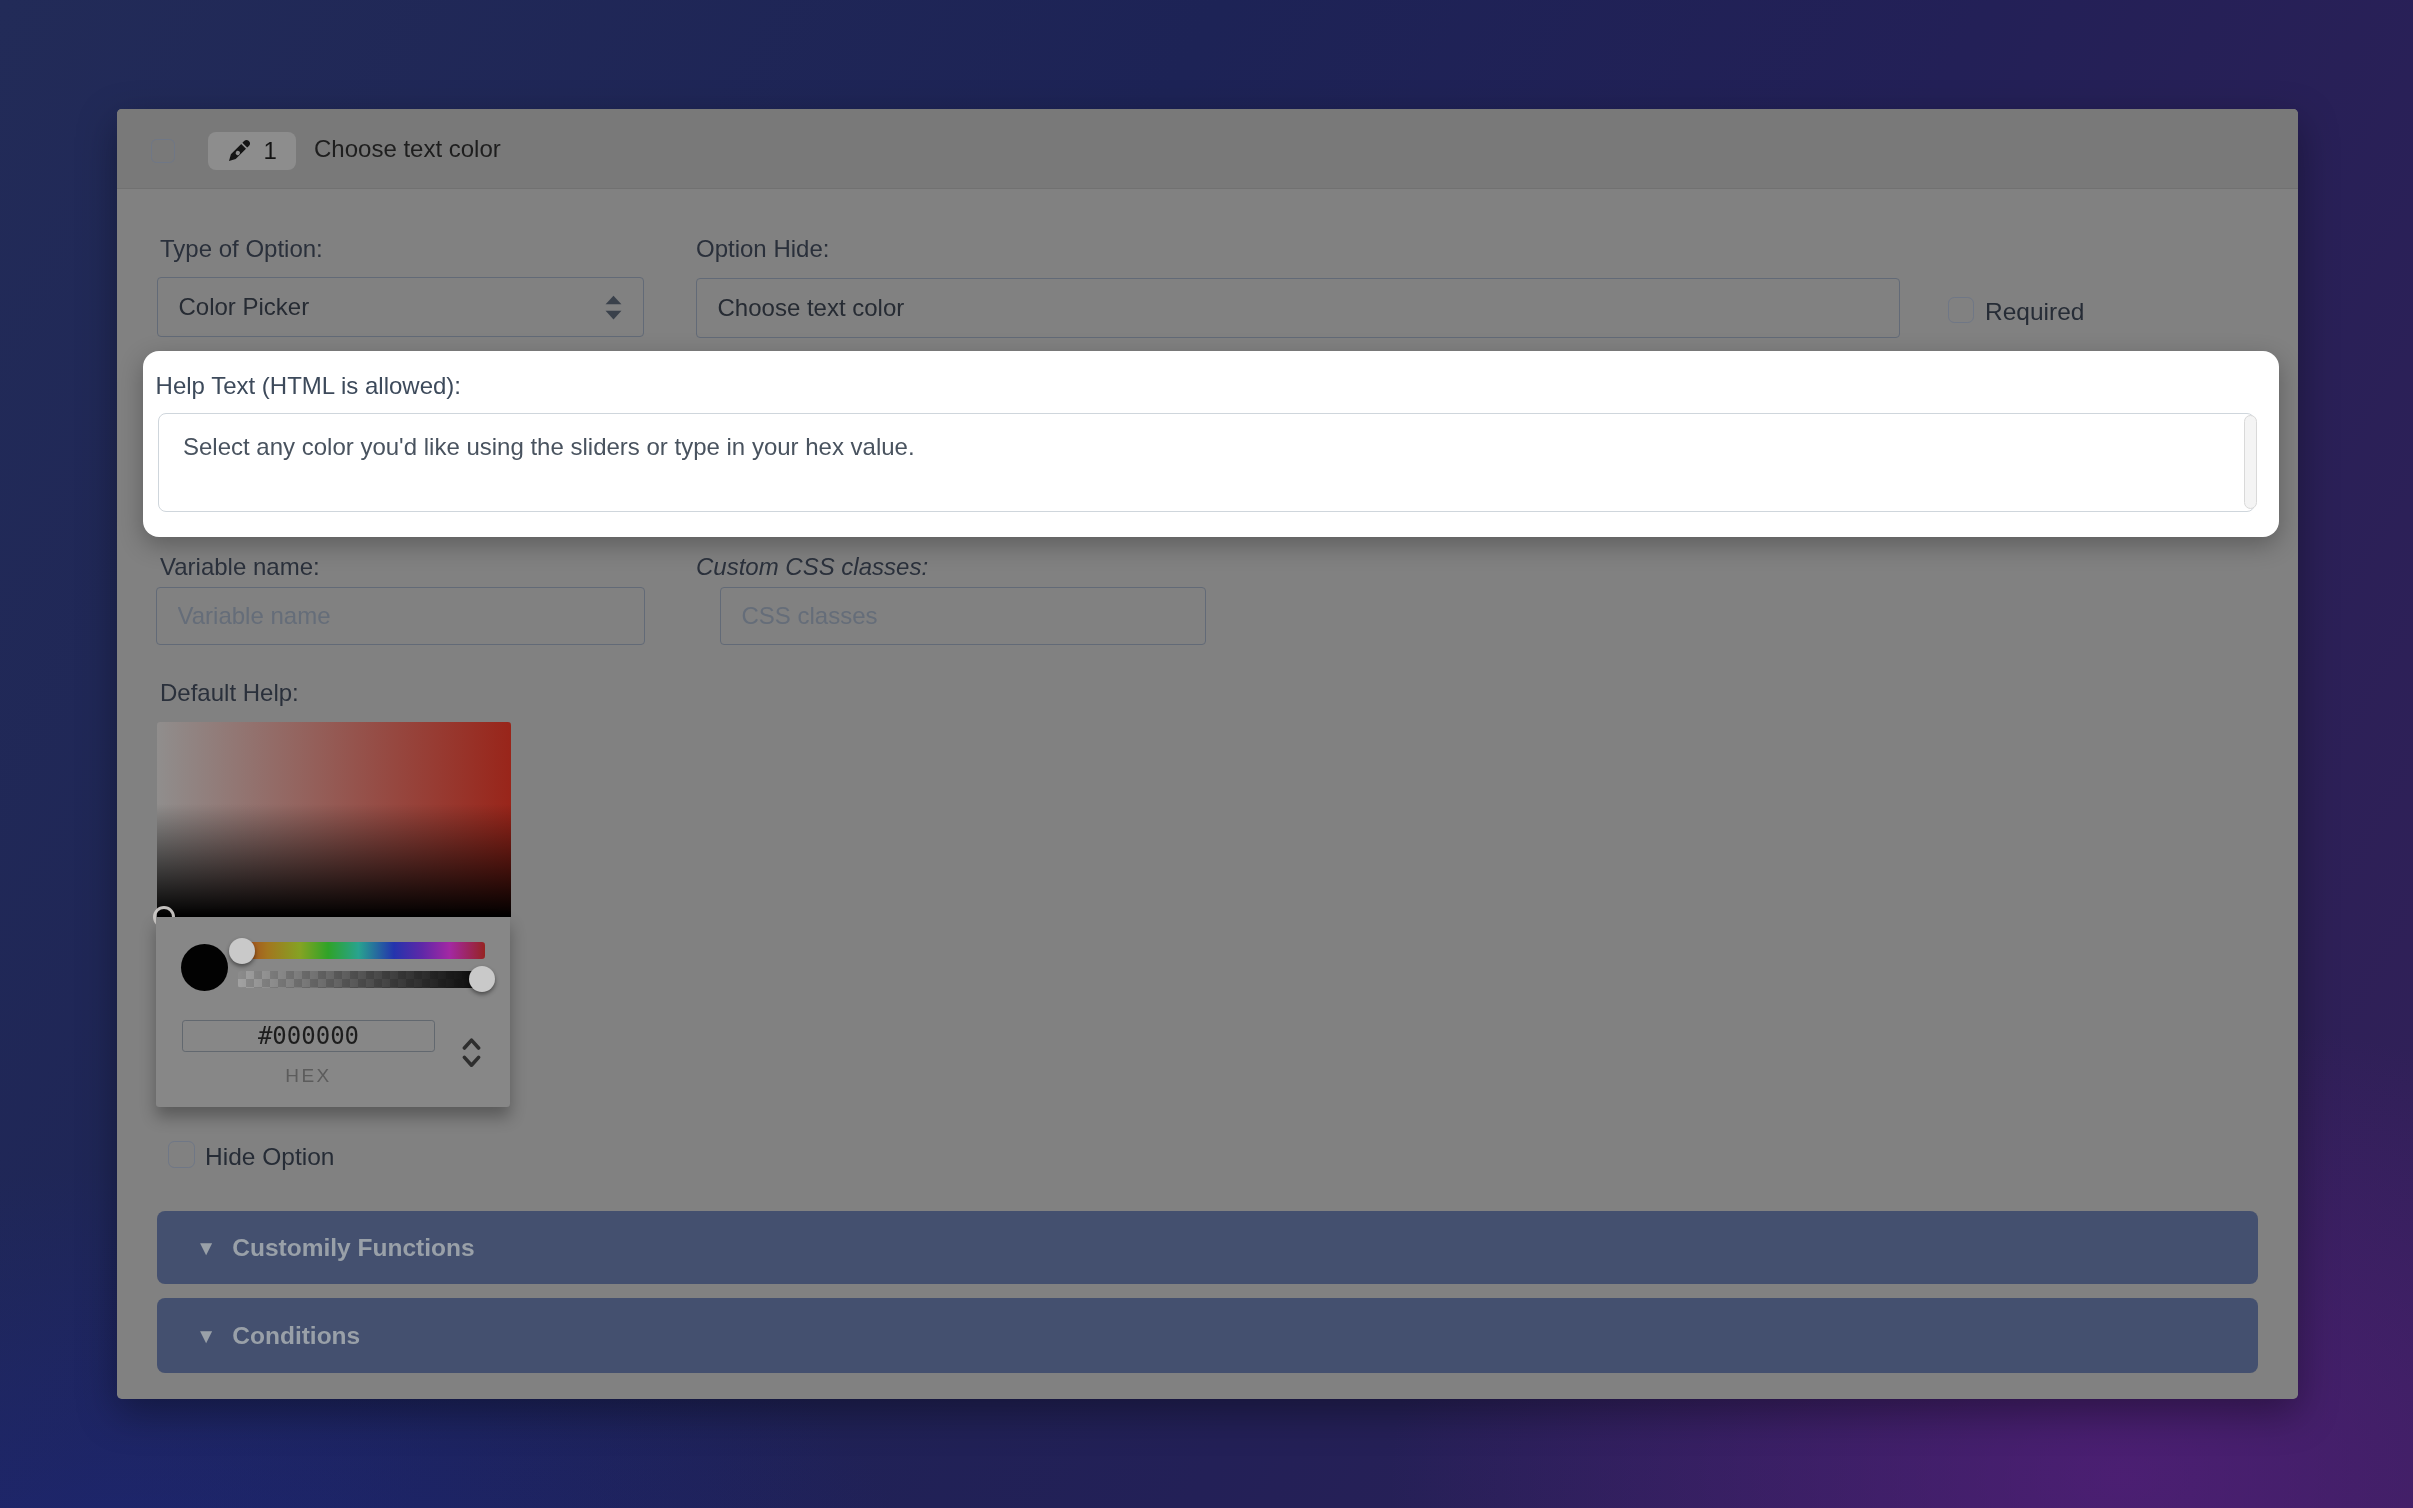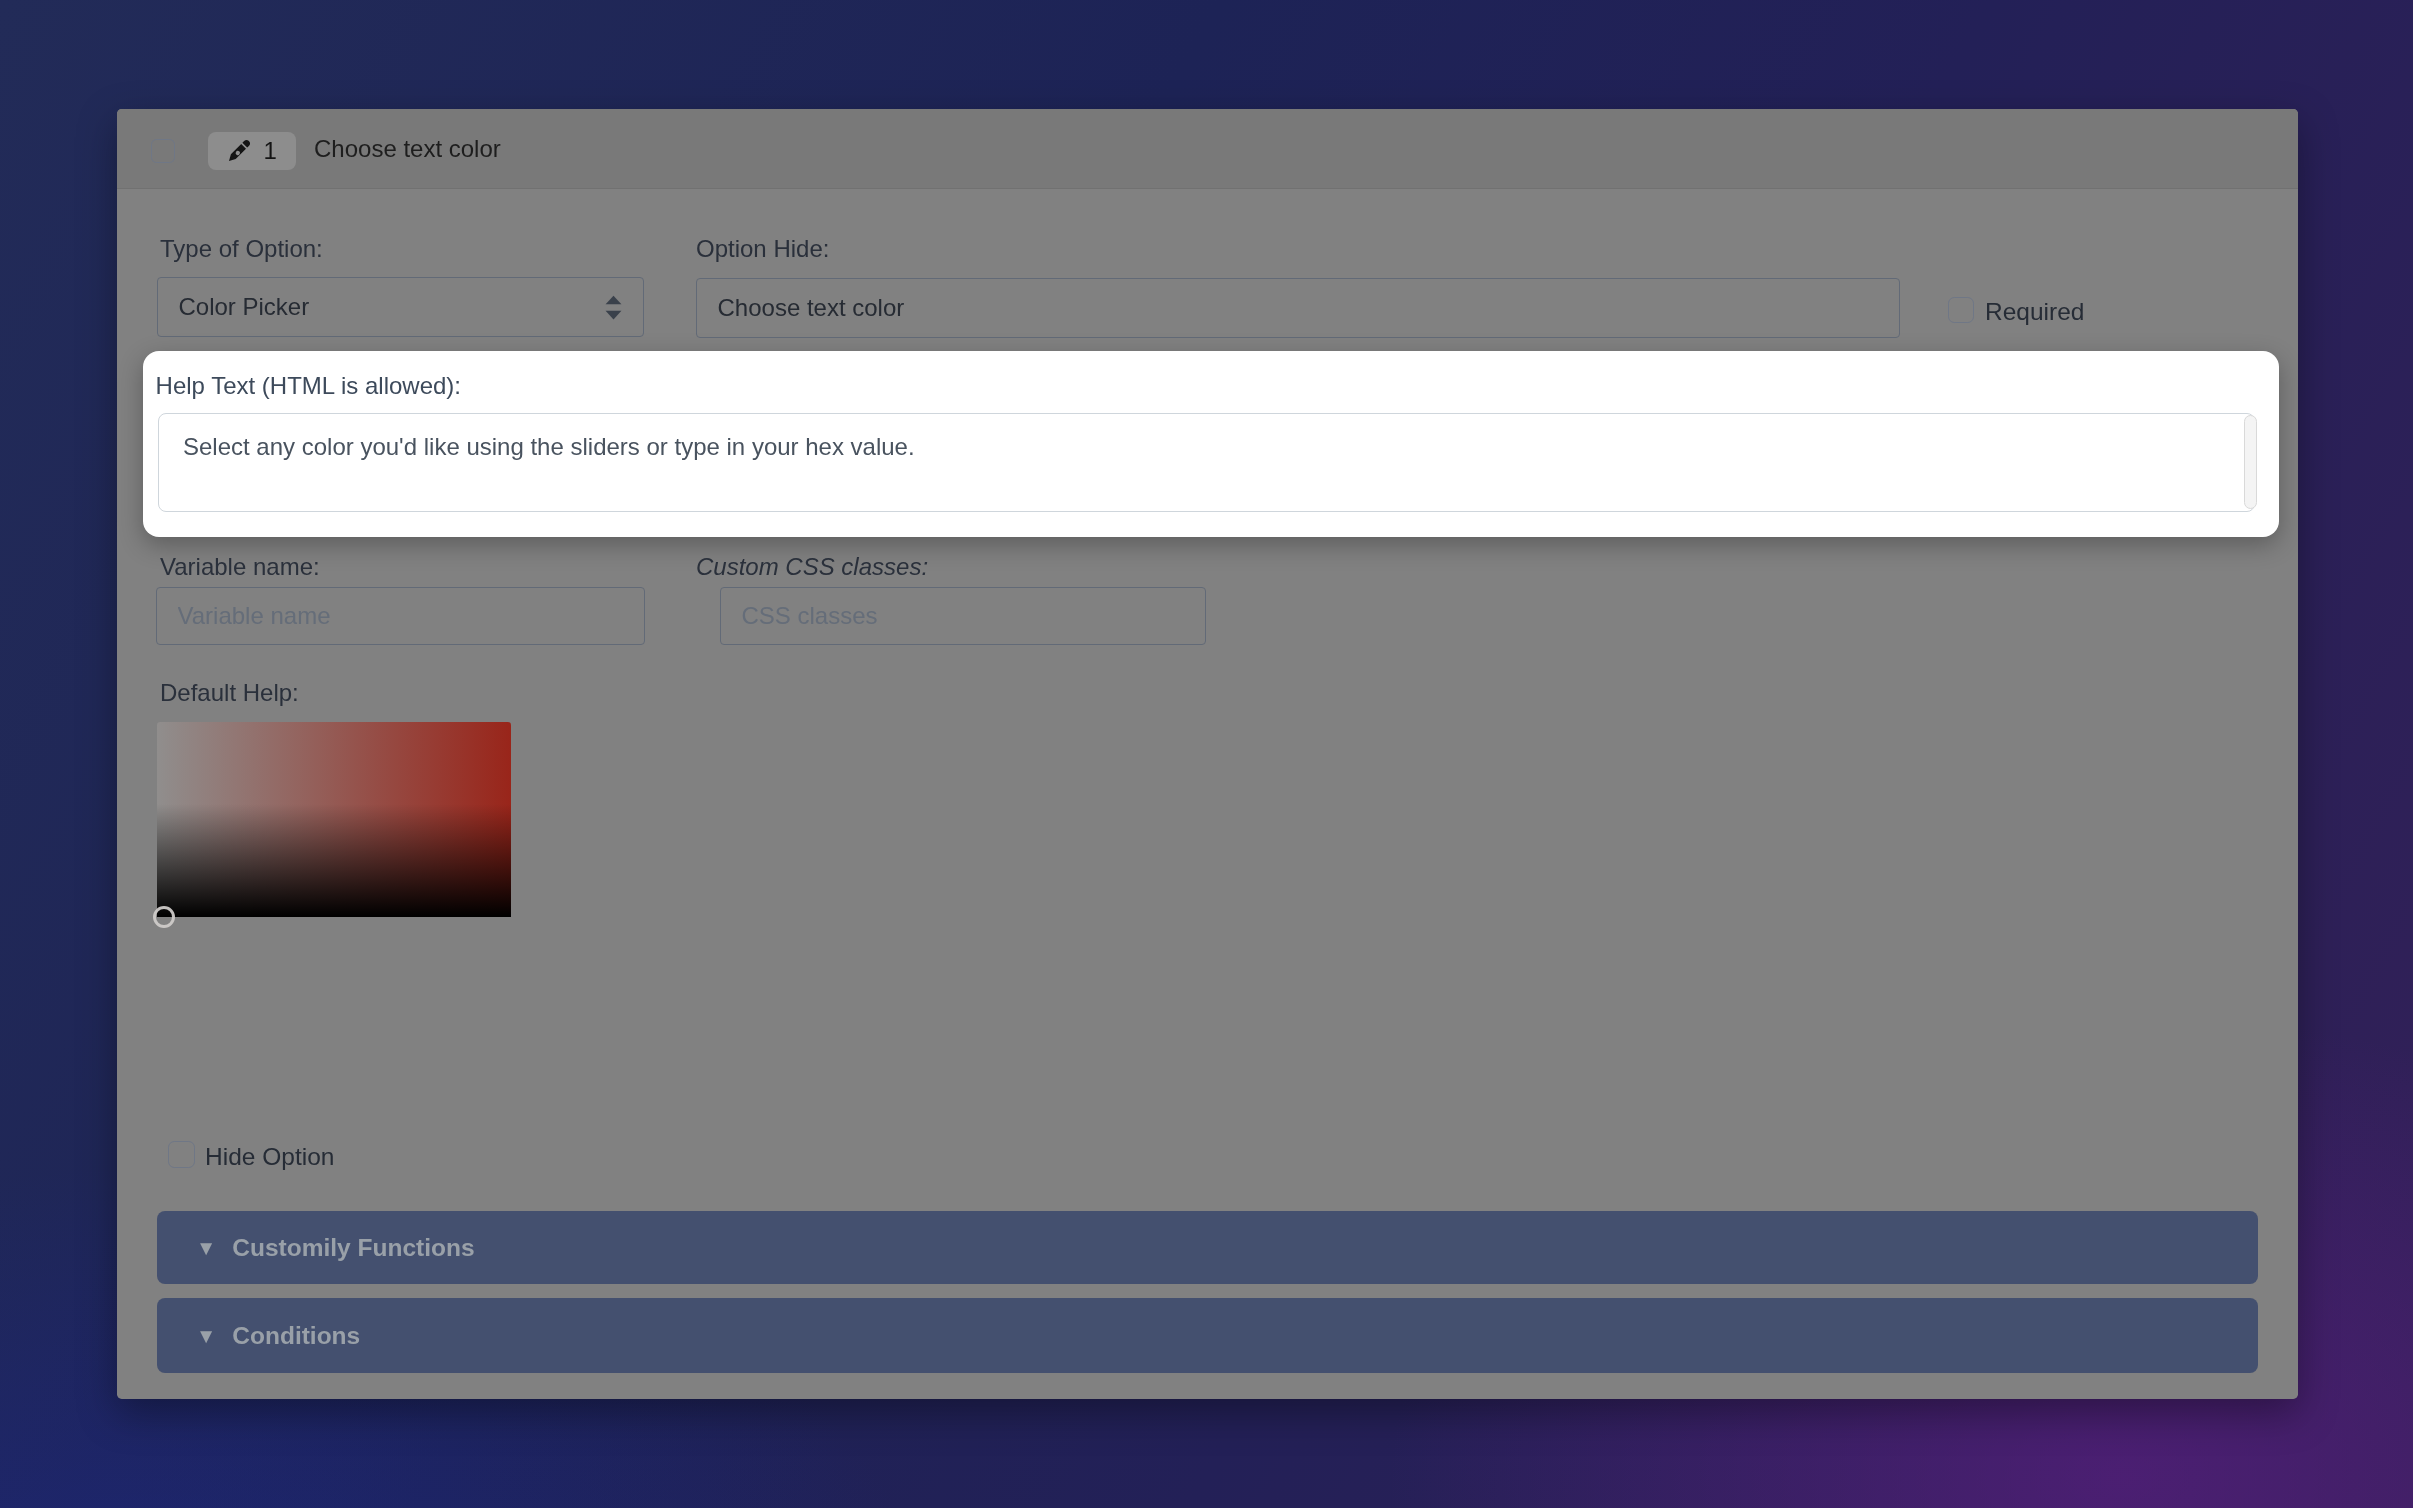--- a/index.html
+++ b/index.html
@@ -139,20 +139,42 @@
       <input class="abs ctl" style="left: 39px; top: 397px; width: 489px; height: 58px;" type="text" placeholder="Variable name">
 
       <div class="abs flabel" style="left:579px;top:363px;font-style:italic;">Custom CSS classes:</div>
       <input class="abs ctl" style="left: 579px; top: 397px; width: 486px; height: 58px; margin-left: 24px;" type="text" placeholder="CSS classes">
 
       <div class="abs flabel" style="left:43px;top:489px;">Default Help:</div>
 
       <div class="abs sat" style="left:40px;top:532px;width:354px;height:195px;"></div>
       <span class="abs satcursor" style="left:36px;top:716px;"></span>
 
+      <div class="abs pickcard" style="left:39px;top:727px;width:354px;height:190px;">
+        <span class="abs swatch" style="left:25px;top:27px;"></span>
+
+        <div class="abs hue" style="left:76px;top:25px;width:253px;"></div>
+        <span class="abs knob" style="left:73px;top:20.5px;"></span>
+
+        <div class="abs alpha" style="left:82px;top:54px;width:250px;"></div>
+        <span class="abs knob" style="left:313px;top:49px;"></span>
+
+        <input class="abs hexinput" style="left: 26px; top: 103px;" type="text" value="#000000">
+
+        <div class="abs stepper" style="left:306px;top:120px;">
+          <svg width="19" height="13.4" viewBox="0 0 24 17" fill="none" stroke="#2e2e2e" stroke-width="4.5" stroke-linecap="round" stroke-linejoin="round">
+            <polyline points="3,14 12,4 21,14"></polyline>
+          </svg>
+          <svg width="19" height="13.4" viewBox="0 0 24 17" fill="none" stroke="#2e2e2e" stroke-width="4.5" stroke-linecap="round" stroke-linejoin="round">
+            <polyline points="3,3 12,13 21,3"></polyline>
+          </svg>
+        </div>
+
+        <div class="abs hexlbl" style="left:26px;top:148px;">HEX</div>
+      </div>
 
       <span class="abs cbx" style="left:51px;top:951px;width:27px;height:27px;"></span>
       <span class="abs chk-lbl" style="left:88px;top:953px;">Hide Option</span>
 
       <div class="abs bar" style="left:40px;top:1021px;width:2101px;height:73px;">
         <span class="tri">▼</span>
         <span class="btxt">Customily Functions</span>
       </div>
       <div class="abs bar" style="left:40px;top:1108px;width:2101px;height:75px;">
         <span class="tri">▼</span>

